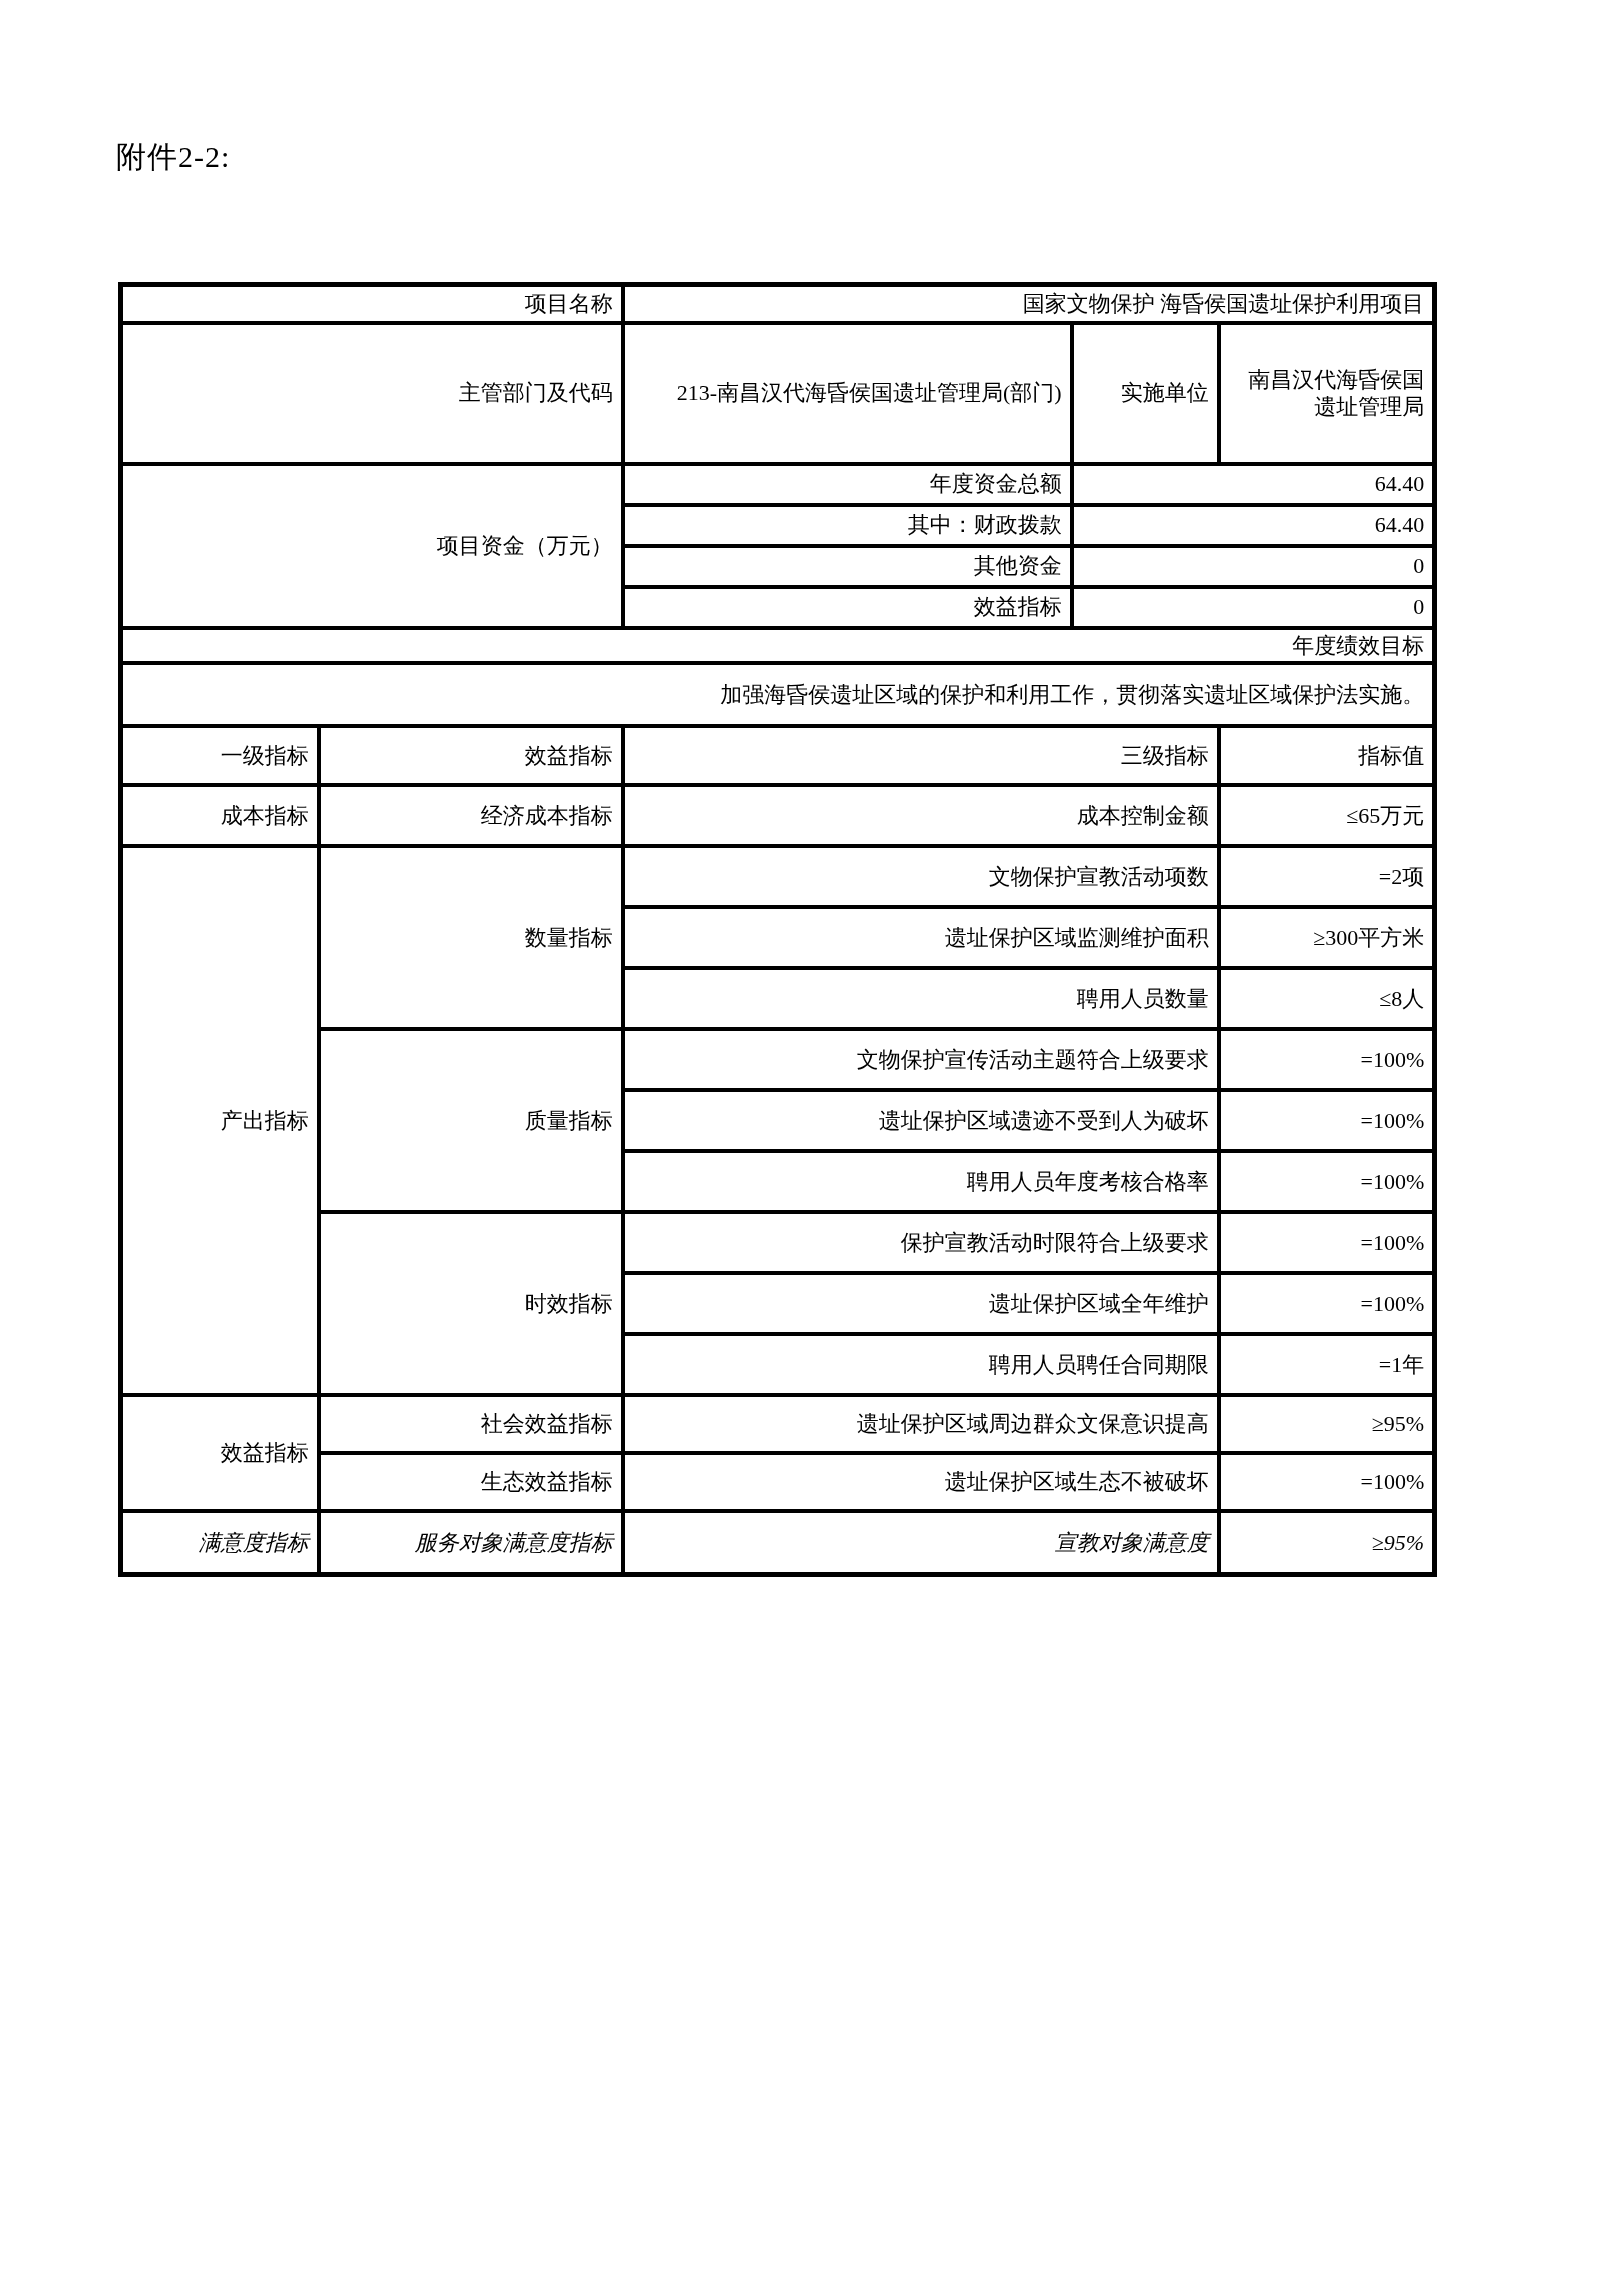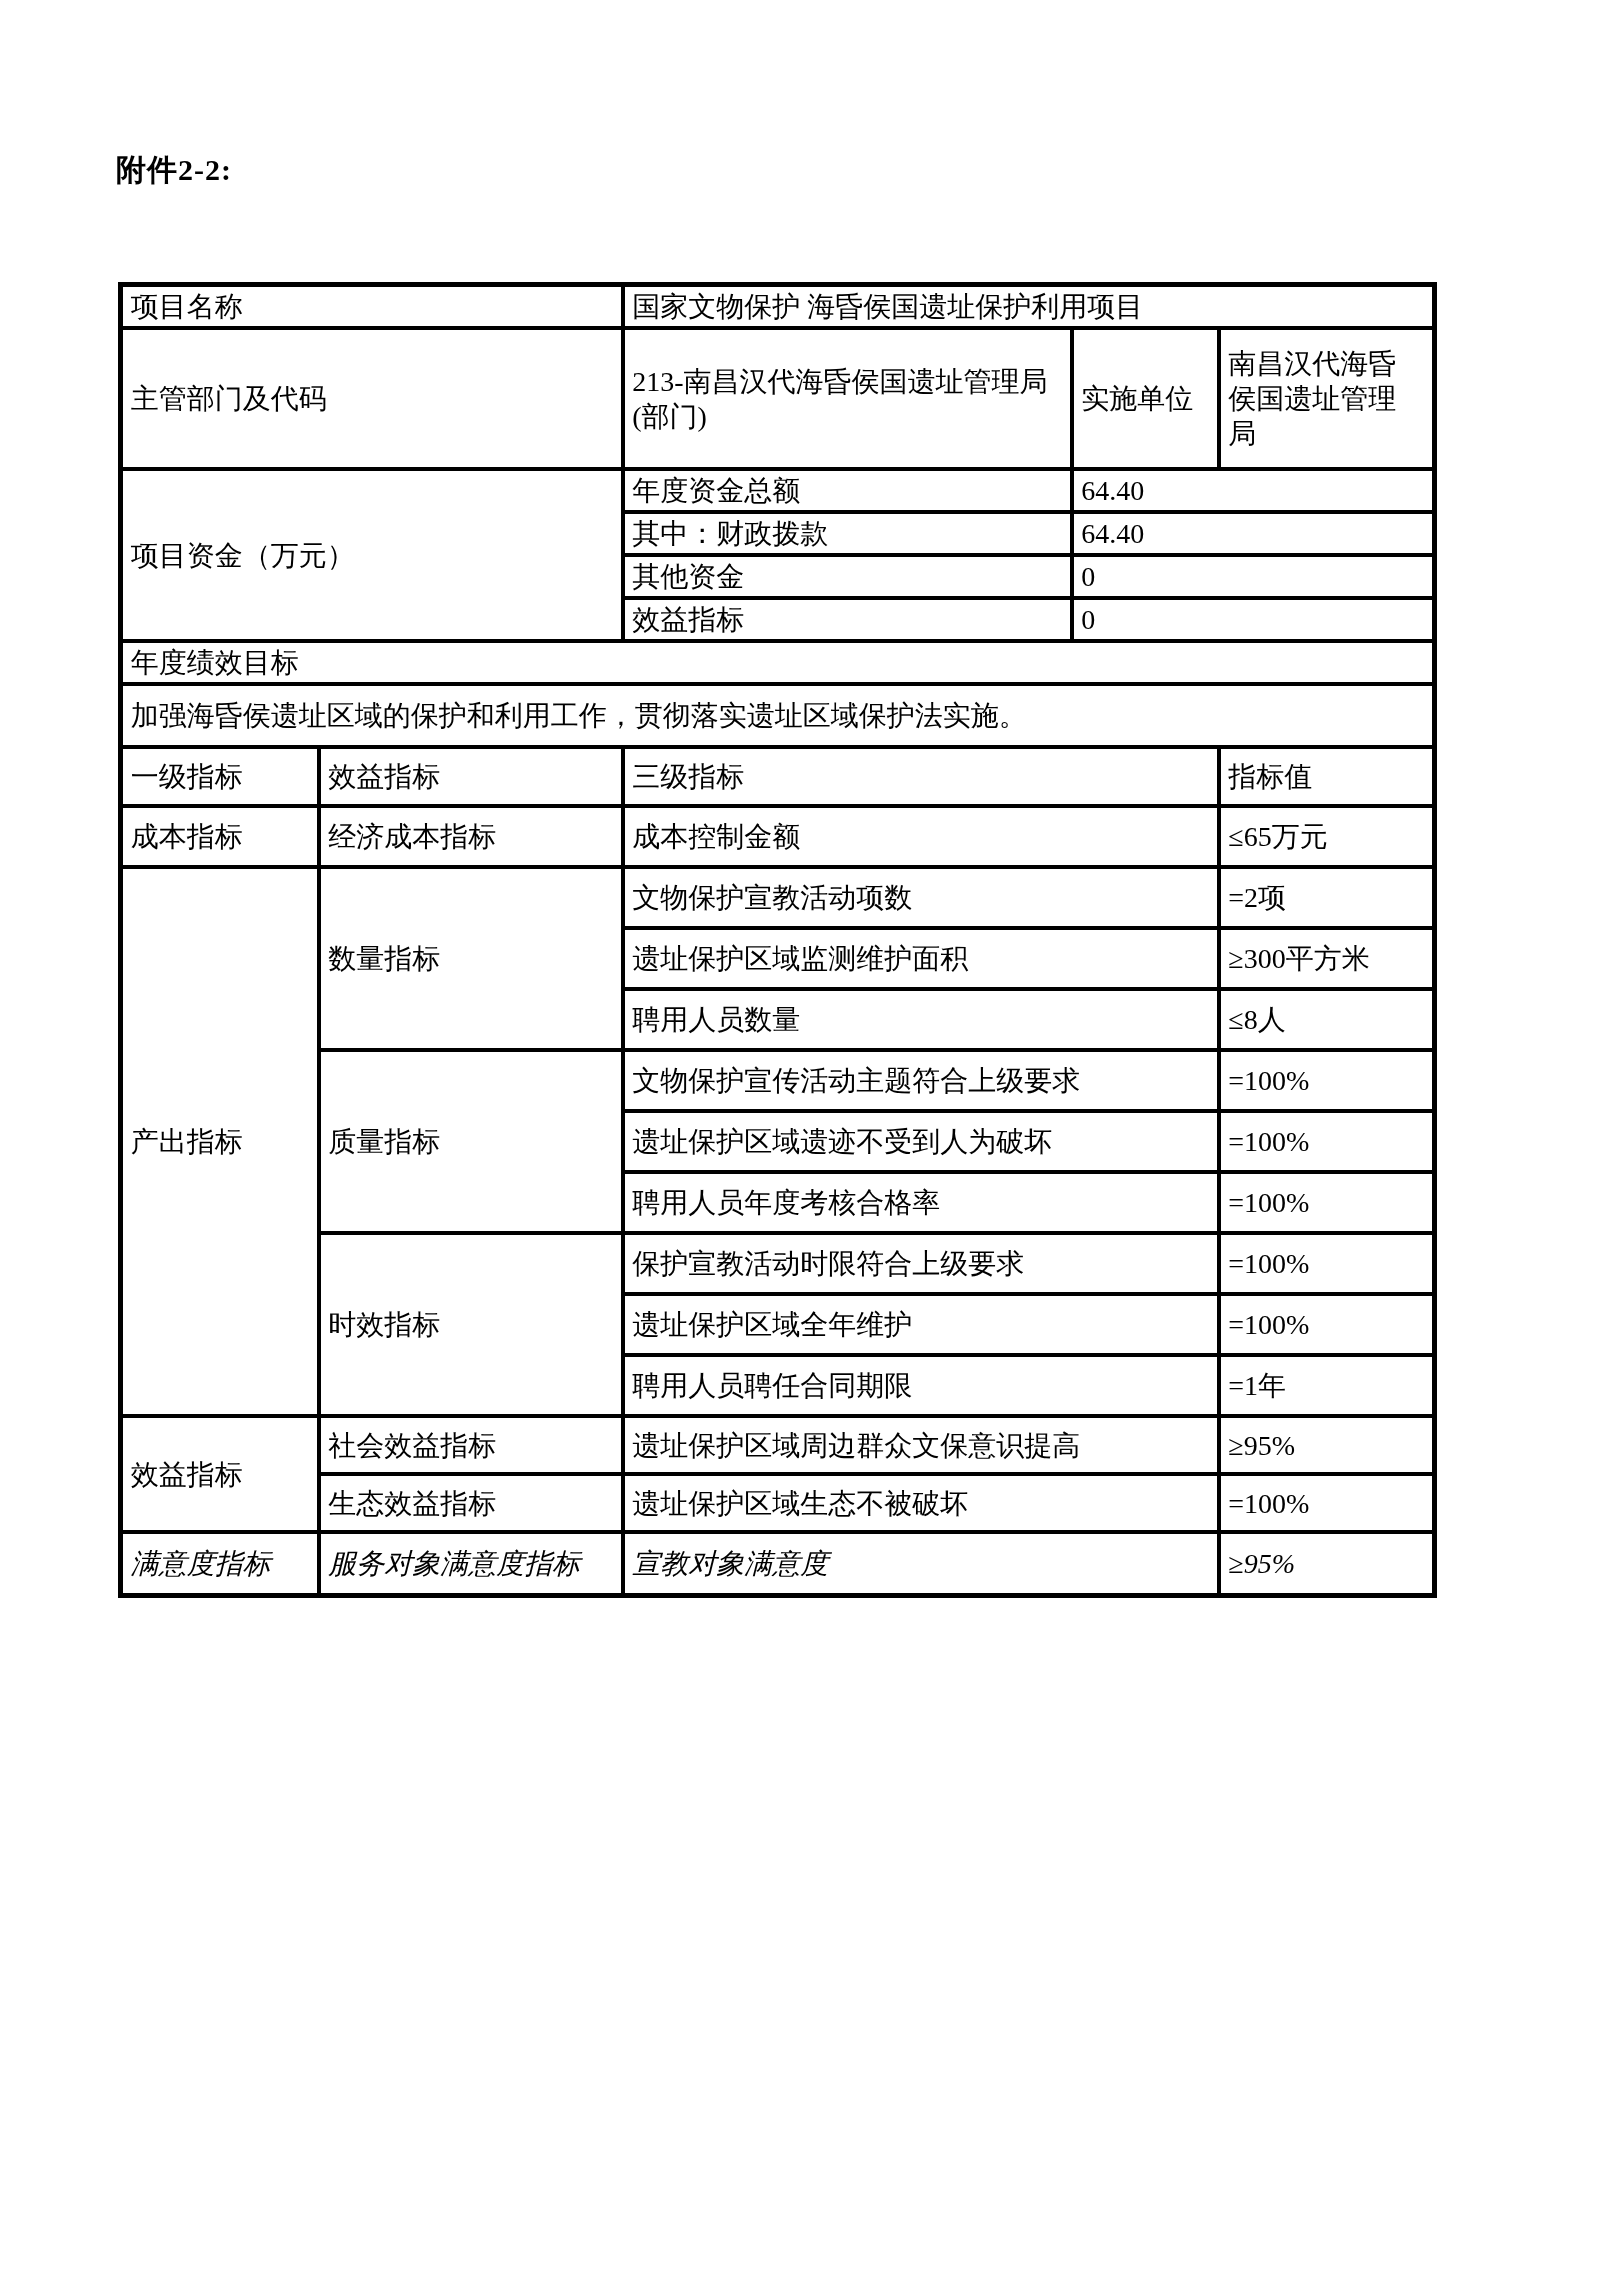--- a/index.html
+++ b/index.html
@@ -8,23 +8,23 @@
     width: 1621px;
     height: 2293px;
     background: #ffffff;
     font-family: "Liberation Serif", serif;
     color: #000000;
     overflow: hidden;
   }
   .attachment {
     position: absolute;
     left: 116px;
-    top: 150px;
+    top: 137px;
     font-size: 30px;
-    font-weight: 700;
+    font-weight: 400;
     letter-spacing: 1px;
   }
   .title {
     position: absolute;
     left: 118px;
     top: 174px;
     width: 1313px;
     text-align: center;
     font-size: 45px;
     font-weight: bold;
@@ -43,23 +43,23 @@
     position: absolute;
     left: 118px;
     top: 282px;
     width: 1313px;
     border-collapse: collapse;
     table-layout: fixed;
     border: 5.9px solid #000;
   }
   table.main td {
     border: 4.9px solid #000;
-    text-align: left;
+    text-align: right;
     vertical-align: middle;
-    font-size: 28px;
+    font-size: 22px;
     line-height: 1.25;
     padding: 2px 7.8px;
     overflow: hidden;
     word-break: break-all;
   }
   tr.r-name     { height: 38px; }
   tr.r-dept     { height: 141px; }
   tr.r-fund     { height: 41px; }
   tr.r-goalhead { height: 35px; }
   tr.r-goal     { height: 63px; }

